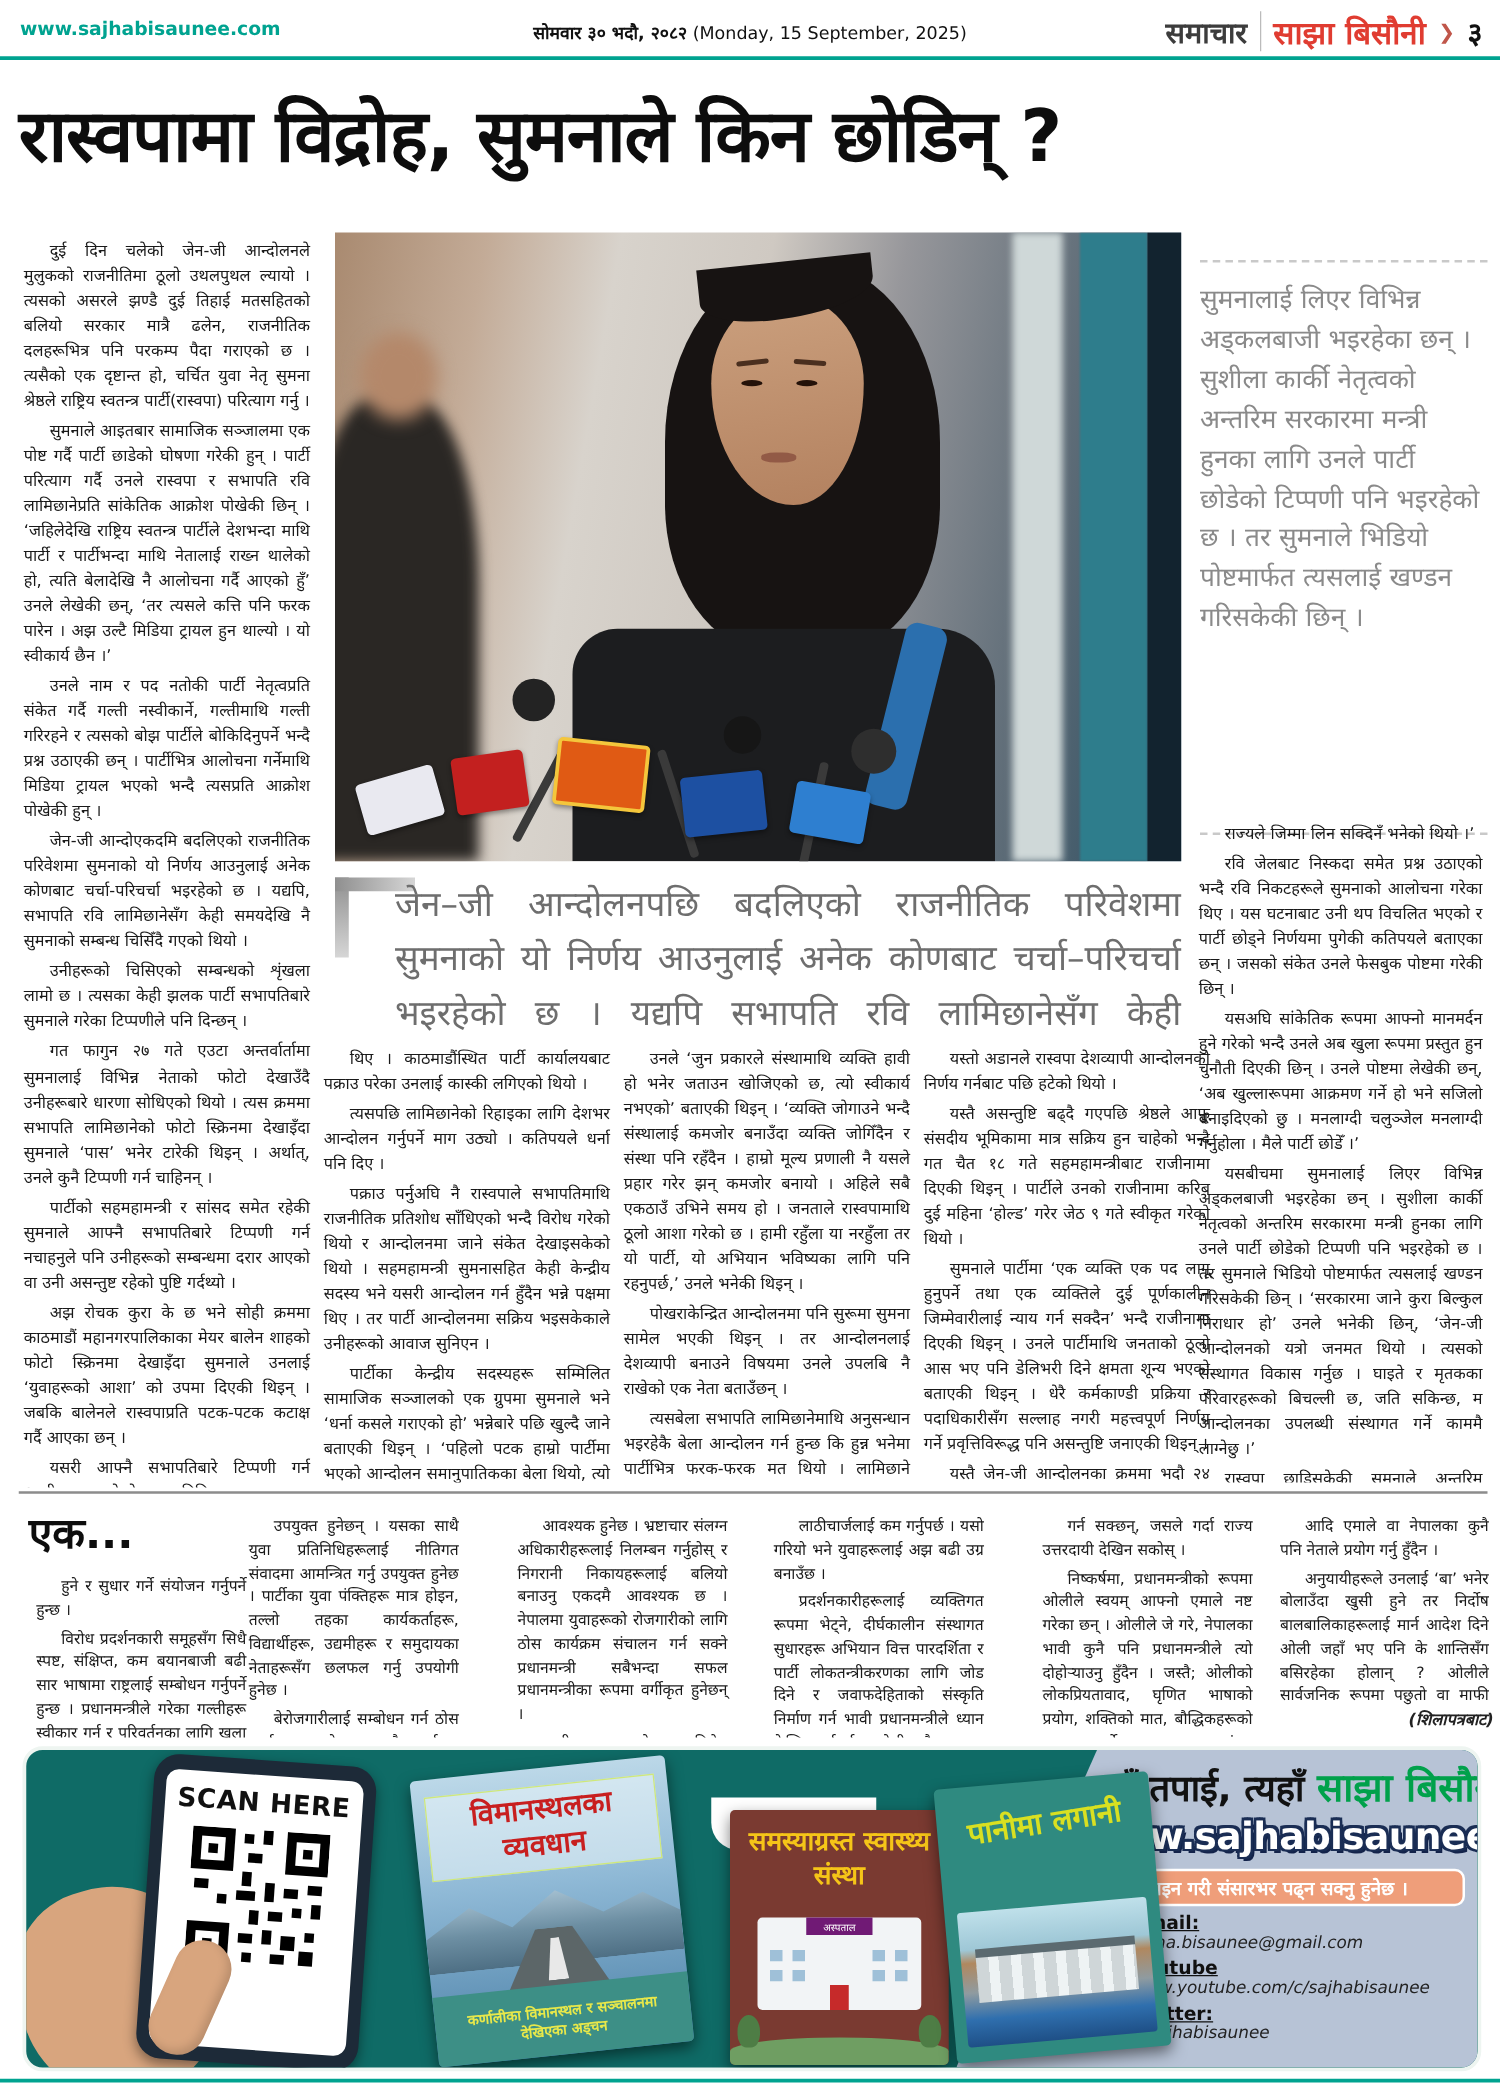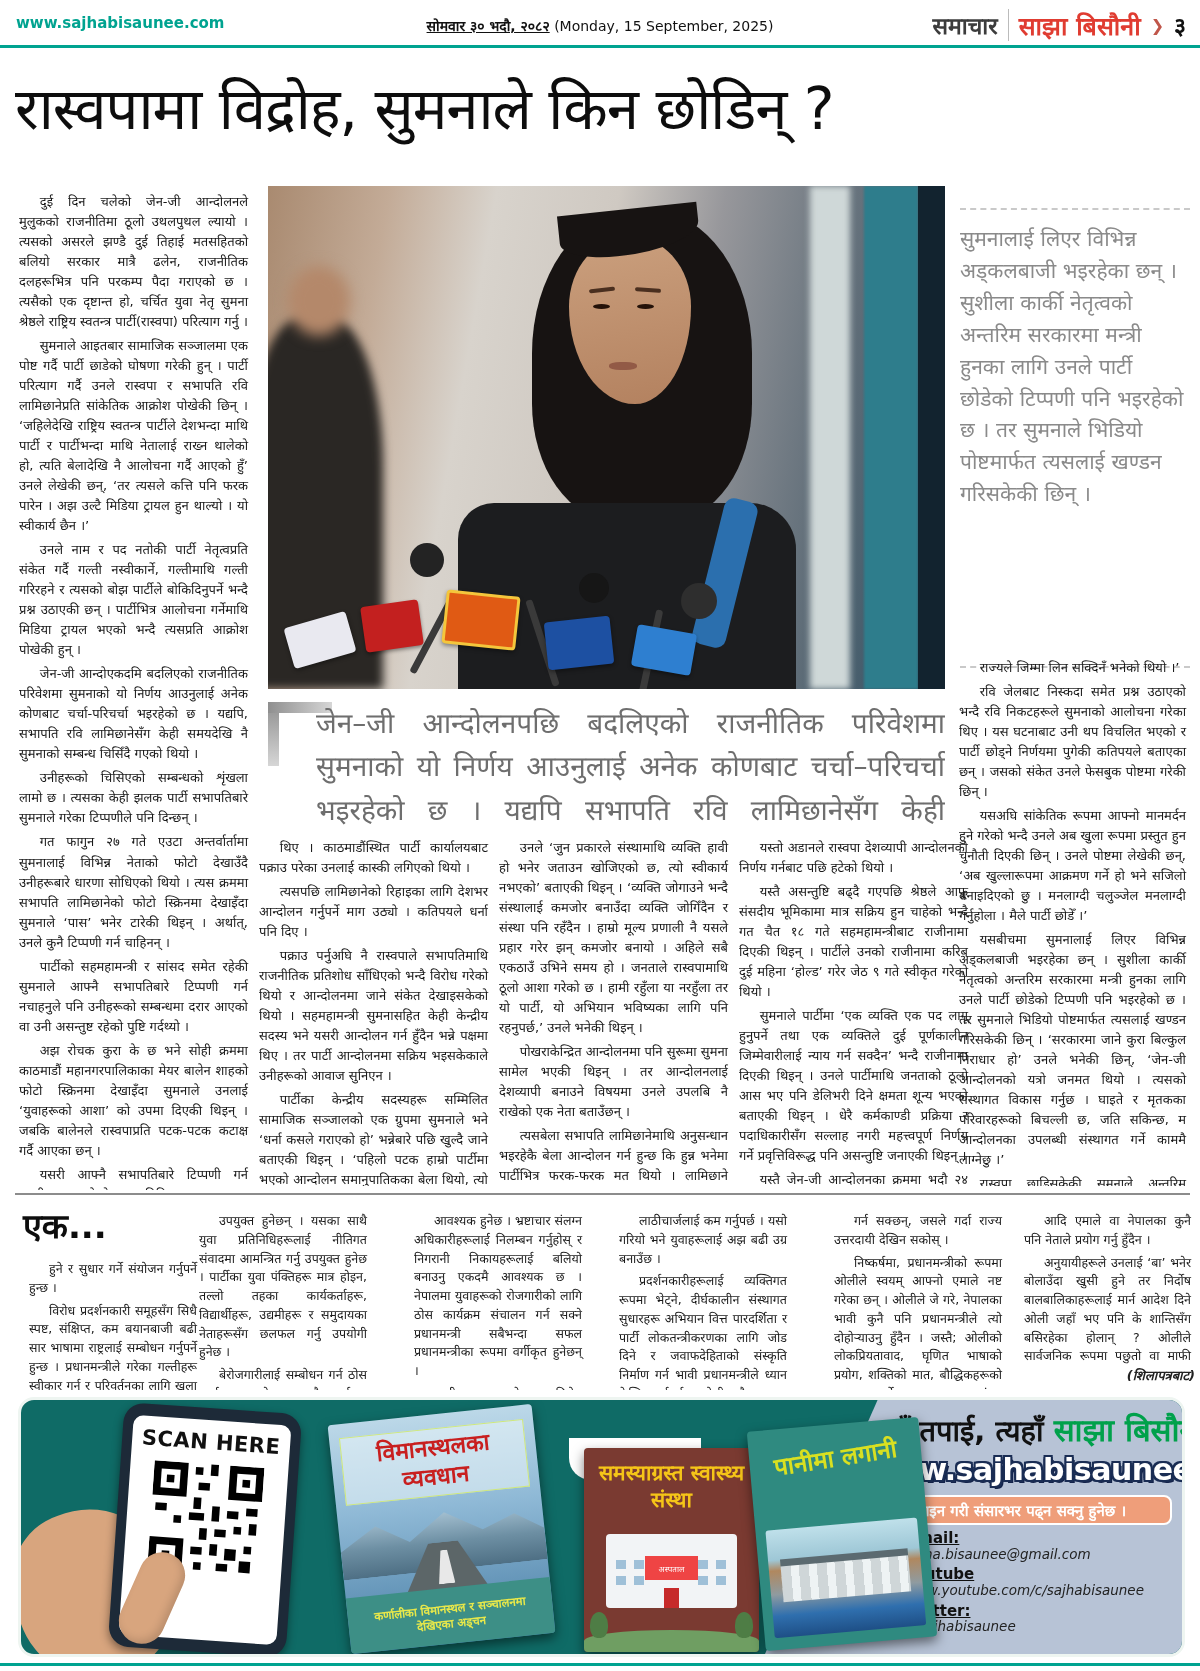--- a/index.html
+++ b/index.html
@@ -2,30 +2,30 @@
 <html><head>
 <meta charset="utf-8">
 <style>
   html,body{margin:0;padding:0;background:#fff;}
   #page{position:relative;width:1200px;height:1671px;background:#fff;overflow:hidden;
         font-family:"DejaVu Sans",sans-serif;color:#1b1b1b;}
   .abs{position:absolute;}
   
   #hdr-site{left:16px;top:14px;font-size:15px;font-weight:bold;color:#00a390;}
   #hdr-date{left:0;top:16px;width:1200px;text-align:center;font-size:14px;color:#111;}
-  #hdr-date .np{font-weight:bold;text-decoration:underline;}
+  #hdr-date .np{font-weight:bold;}
   #hdr-right{right:14px;top:8px;display:flex;align-items:center;gap:10px;}
   #hdr-section{font-size:23px;color:#3c3c3c;font-weight:600;padding-right:10px;border-right:1.5px solid #bbb;}
   #hdr-brand{font-size:25px;color:#e03c31;font-weight:bold;}
   #hdr-chev{font-size:16px;color:#c0564a;}
   #hdr-page{font-size:23px;font-weight:bold;color:#111;}
   #rule-top{left:0;top:45px;width:1200px;height:3px;background:#00a390;}
   #rule-bottom{left:0;top:1663px;width:1200px;height:3px;background:#00a390;}
   
-  #headline{left:15px;top:66px;width:1175px;font-size:58px;line-height:1.5;font-weight:normal;
+  #headline{left:15px;top:66px;width:1175px;font-size:58px;line-height:1.5;font-weight:bold;
             color:#0d0d0d;letter-spacing:-1px;white-space:nowrap;}
   
   #main{left:15px;top:186px;width:1175px;height:1005px;}
   .col{position:absolute;overflow:hidden;font-size:13px;line-height:1.54;text-align:justify;color:#191919;}
   .para{margin:4px;text-indent:1.6em;}
   #col1{left:0;top:2px;width:237px;height:1002px;}
   #col2{left:240px;top:648px;width:237px;height:352px;}
   #col3{left:480px;top:648px;width:237px;height:352px;}
   #col4{left:720px;top:648px;width:237px;height:352px;}
   #col5{left:940px;top:468px;width:235px;height:532px;}
@@ -94,21 +94,21 @@
   #b1-stripe{position:absolute;left:46%;top:136px;width:8%;height:34px;background:#e8e8e8;
          clip-path:polygon(30% 0,70% 0,100% 100%,0 100%);}
   #b1-band{position:absolute;left:0;bottom:0;width:100%;height:56px;background:#3d8f86;
          display:flex;align-items:center;justify-content:center;text-align:center;
          font-size:11.5px;font-weight:bold;color:#e8e84a;padding:0 8px;box-sizing:border-box;}
   #ebook-pill{left:548px;top:2px;width:132px;height:42px;background:#fff;border-radius:0 0 22px 22px;
          display:flex;align-items:center;justify-content:center;font-size:26px;font-weight:bold;color:#111;margin-top:36px;}
   #book2{left:563px;top:48px;width:175px;height:204px;background:#7a3a31;}
   #b2-title{margin-top:12px;text-align:center;font-size:21px;line-height:1.3;font-weight:bold;color:#f5c518;}
   #b2-hospital{position:absolute;left:22px;top:86px;width:131px;height:74px;background:#f2f4f6;border-radius:4px;}
-  #b2-sign{position:absolute;left:30%;top:22px;width:40%;height:24px;background:#ef4444;color:#fff;font-size:8px;
+  #b2-sign{position:absolute;left:30%;top:0;width:40%;height:14px;background:#701a75;color:#fff;font-size:8px;
          display:flex;align-items:center;justify-content:center;}
   .b2-win{position:absolute;width:10px;height:9px;background:#9fc0d8;}
   #b2-door{position:absolute;left:44%;bottom:0;width:12%;height:20px;background:#c62a2a;}
   #b2-ground{position:absolute;left:0;bottom:0;width:100%;height:22px;background:#6f9e62;border-radius:50% 50% 0 0;}
   .b2-tree{position:absolute;width:18px;height:26px;background:#4e7d45;border-radius:50% 50% 40% 40%;}
   #book3{left:735px;top:24px;width:172px;height:220px;transform:rotate(-5deg);background:#2f8a80;z-index:3;}
   #b3-title{margin:16px 10px 0;transform:rotate(-4deg);text-align:center;font-size:24px;font-weight:bold;color:#d9e021;}
   #b3-dam{position:absolute;left:10px;bottom:12px;width:152px;height:108px;background:
         linear-gradient(180deg,#bfe0ea 0%,#9ec7d6 28%,#b0885f 38%,#8f9ba0 60%,#2f6fae 80%,#1e4f86 100%);border-radius:3px;}
   #b3-wall{position:absolute;left:8%;top:34%;width:84%;height:34%;background:

